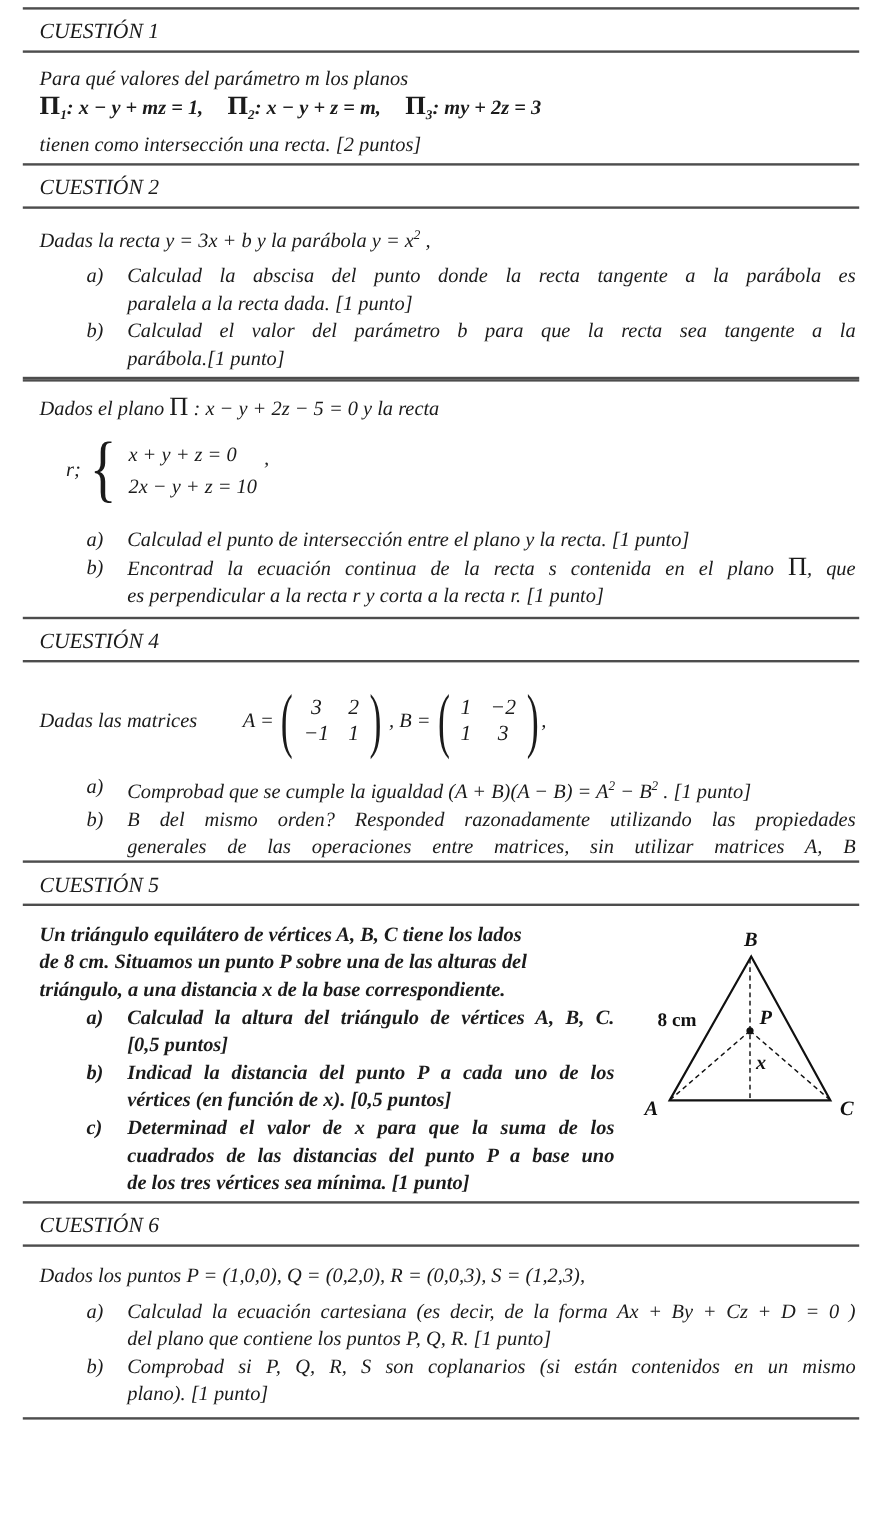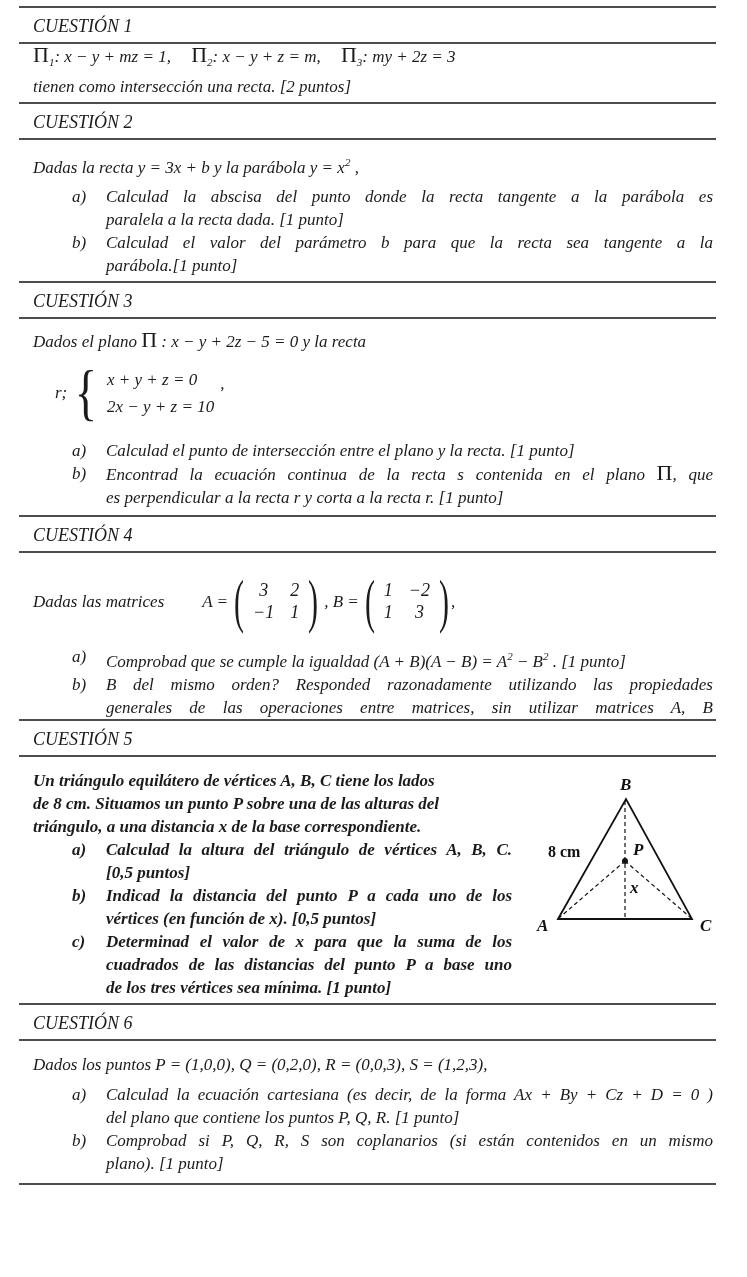--- a/index.html
+++ b/index.html
@@ -15,21 +15,21 @@
   .txt { line-height:23px; }
   .jl { text-align:justify; text-align-last:justify; }
   .item { display:flex; margin-left:39px; }
   .marker { width:34px; flex:0 0 34px; line-height:23px; }
   .itext { width:607px; line-height:23px; }
   .q5 .itext { width:406px; }
   .pi { font-style:normal; font-size:22px; line-height:1; }
   sub { font-size:11px; }
   sup { font-size:11px; }
   .mathline { line-height:26px; }
-  .planegroup { margin-right:16px; }
+  .planegroup { margin-right:16px;font-weight:bold; }
   
   .system { display:flex; align-items:center; margin:10px 0 0 22px; }
   .syslabel { margin-right:4px; }
   .bigbrace { font-style:normal; font-size:62px; line-height:0.9; display:inline-block;
               transform:scaleX(0.75); transform-origin:center; font-weight:normal; }
   .syseqs { margin-left:6px; line-height:27px; }
   .syscomma { align-self:flex-end; margin:0 0 18px 4px; }
   
   .matline { display:flex; align-items:center; margin-top:18px; height:62px; }
   .matlead { margin-right:34px; }
@@ -49,20 +49,21 @@
 </head>
 <body>
 
 <div class="page">
   <div class="inner">
 
     <div class="rule" style="margin-top:6px"></div>
     <h2 class="qtitle">CUESTIÓN 1</h2>
     <div class="rule"></div>
     <div class="content">
+      <div class="txt" style="margin-top:10px">Para qué valores del parámetro m los planos</div>
       <div class="mathline">
         <span class="planegroup"><span class="pi">Π</span><sub>1</sub><span>: x − y + mz = 1,</span></span>
         <span class="planegroup"><span class="pi">Π</span><sub>2</sub><span>: x − y + z = m,</span></span>
         <span class="planegroup"><span class="pi">Π</span><sub>3</sub><span>: my + 2z = 3</span></span>
       </div>
       <div class="txt" style="margin-bottom:4px">tienen como intersección una recta. [2 puntos]</div>
     </div>
 
     <div class="rule"></div>
     <h2 class="qtitle">CUESTIÓN 2</h2>
@@ -79,21 +80,20 @@
       <div class="item">
         <span class="marker">b)</span>
         <div class="itext">
           <div class="jl">Calculad el valor del parámetro b para que la recta sea tangente a la</div>
           <div style="margin-bottom:4px">parábola.[1 punto]</div>
         </div>
       </div>
     </div>
 
     <div class="rule"></div>
-    <h2 class="qtitle">CUESTIÓN 3</h2>
     <div class="rule"></div>
     <div class="content">
       <div class="txt" style="margin-top:10px; line-height:26px"><span>Dados el plano </span><span class="pi">Π</span><span> : x − y + 2z − 5 = 0  y la recta</span></div>
       <div class="system">
         <span class="syslabel">r;</span>
         <span class="bigbrace">{</span>
         <span class="syseqs">
           <div>x + y + z = 0</div>
           <div>2x − y + z = 10</div>
         </span>

